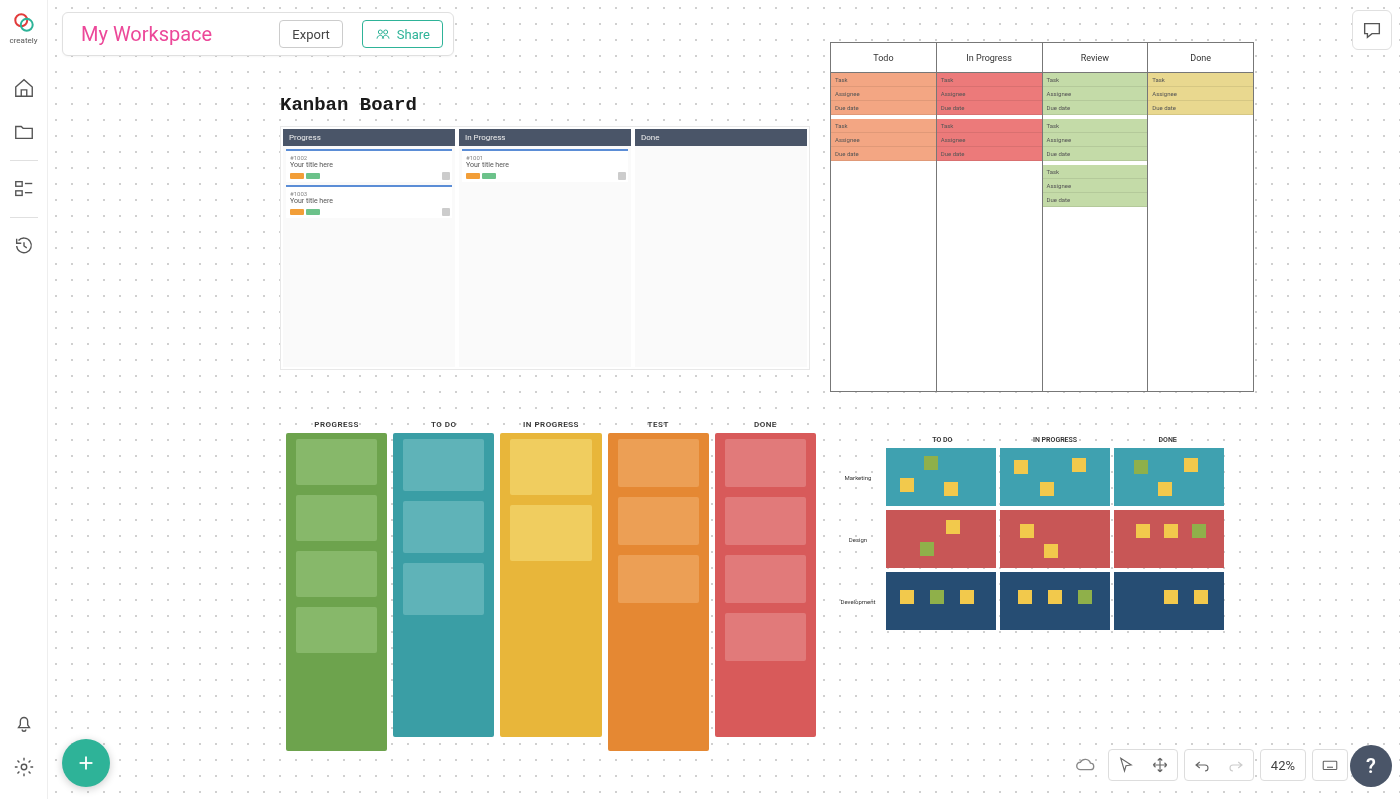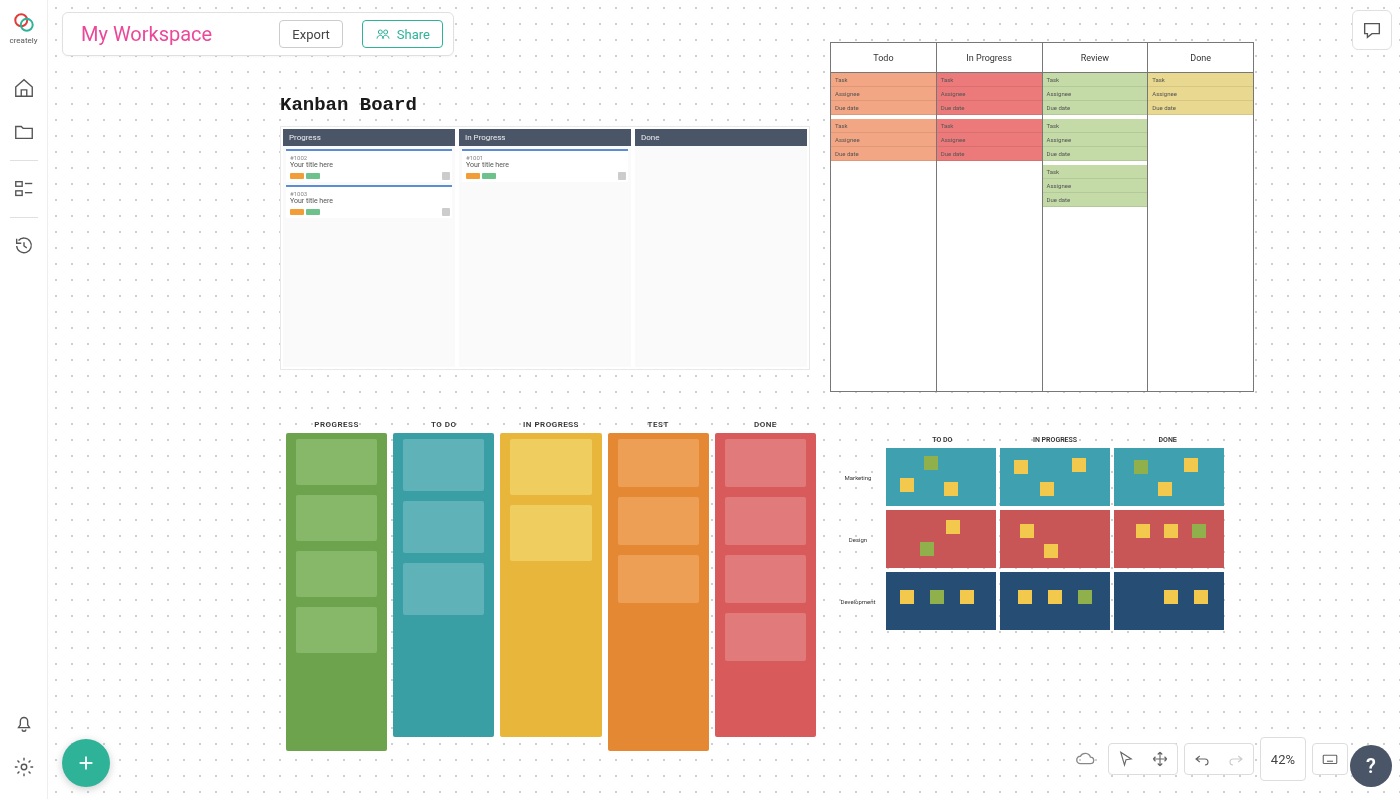--- a/index.html
+++ b/index.html
@@ -85,21 +85,21 @@
   
   .fab { position: absolute; left: 62px; bottom: 12px; width: 48px; height: 48px; border-radius: 50%; background: #2eb398; color: #fff; display: flex; align-items: center; justify-content: center; font-size: 28px; cursor: pointer; z-index: 15; box-shadow: 0 2px 8px rgba(0,0,0,0.2); }
   .fab svg { width: 22px; height: 22px; stroke: #fff; stroke-width: 2; }
 
   
   .btmbar { position: absolute; right: 52px; bottom: 18px; display: flex; align-items: center; gap: 6px; z-index: 15; }
   .btmgrp { border: 1px solid #ddd; border-radius: 4px; background: #fff; display: flex; align-items: center; height: 32px; }
   .btmico { width: 34px; height: 32px; display: flex; align-items: center; justify-content: center; cursor: pointer; }
   .btmico svg { width: 18px; height: 18px; stroke: #666; fill: none; stroke-width: 1.5; }
   .btmico.disabled svg { stroke: #ccc; }
-  .zoomlabel { font-size: 13px; color: #444; padding: 0 10px; border: 1px solid #ddd; border-radius: 4px; height: 44px; display: flex; align-items: center; background: #fff; }
+  .zoomlabel { font-size: 13px; color: #444; padding: 0 10px; border: 1px solid #ddd; border-radius: 4px; height: 32px; display: flex; align-items: center; background: #fff; }
   .cloudico { width: 34px; height: 32px; display: flex; align-items: center; justify-content: center; }
   .cloudico svg { width: 22px; height: 22px; stroke: #888; fill: none; stroke-width: 1.5; }
   
   .helpbtn { position: absolute; right: 8px; bottom: 12px; width: 42px; height: 42px; border-radius: 50%; background: #4a5568; color: #fff; display: flex; align-items: center; justify-content: center; font-size: 20px; font-weight: 600; cursor: pointer; z-index: 15; }
 </style>
 </head>
 <body>
 
 <div class="sidebar">
   <div class="logo-wrap">

